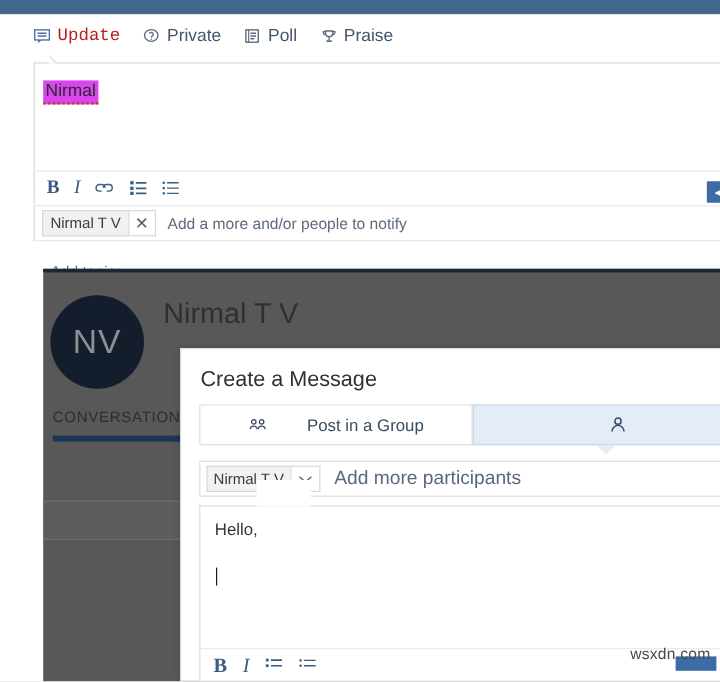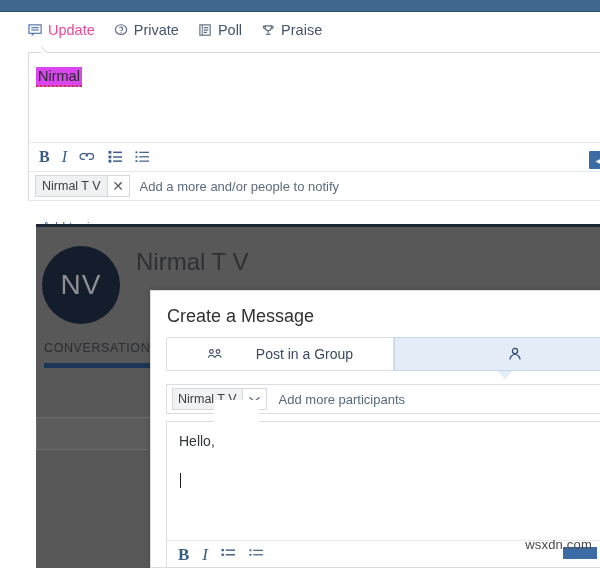--- a/index.html
+++ b/index.html
@@ -43,21 +43,21 @@
     gap: 19px;
   }
   .pub-tab {
     display: flex; align-items: center;
     gap: 5px;
     font-size: 14.5px;
     color: #44546a;
     cursor: pointer;
     white-space: nowrap;
   }
-  .pub-tab.active { color: #ec4899; }
+  .pub-tab.active { color: #b91c1c; font-family: Liberation Mono, monospace; }
   .pub-tab .ic { display: block; width: 15px; height: 15px; }
 
   .composer-box {
     position: absolute; left: 28px; top: 40px;
     width: 600px; height: 102px;
     border: 1px solid #d8dadd;
     border-right: none;
     background: #fff;
   }
   .composer-caret {
@@ -279,21 +279,21 @@
   .p-chip-caret {
     width: 24px; height: 22px;
     border: 1px solid #d7d9dc;
     border-left: none;
     background: #fff;
     display: flex; align-items: center; justify-content: center;
     cursor: pointer;
   }
   .p-placeholder {
     margin-left: 12px;
-    font-size: 13px;
+    font-size: 16px;
     color: #58697d;
   }
   .chip-tooltip {
     position: absolute; left: 47px; top: 15px;
     width: 45px; height: 22px;
     background: #ffffff;
     z-index: 5;
   }
 
   .msg-body {

